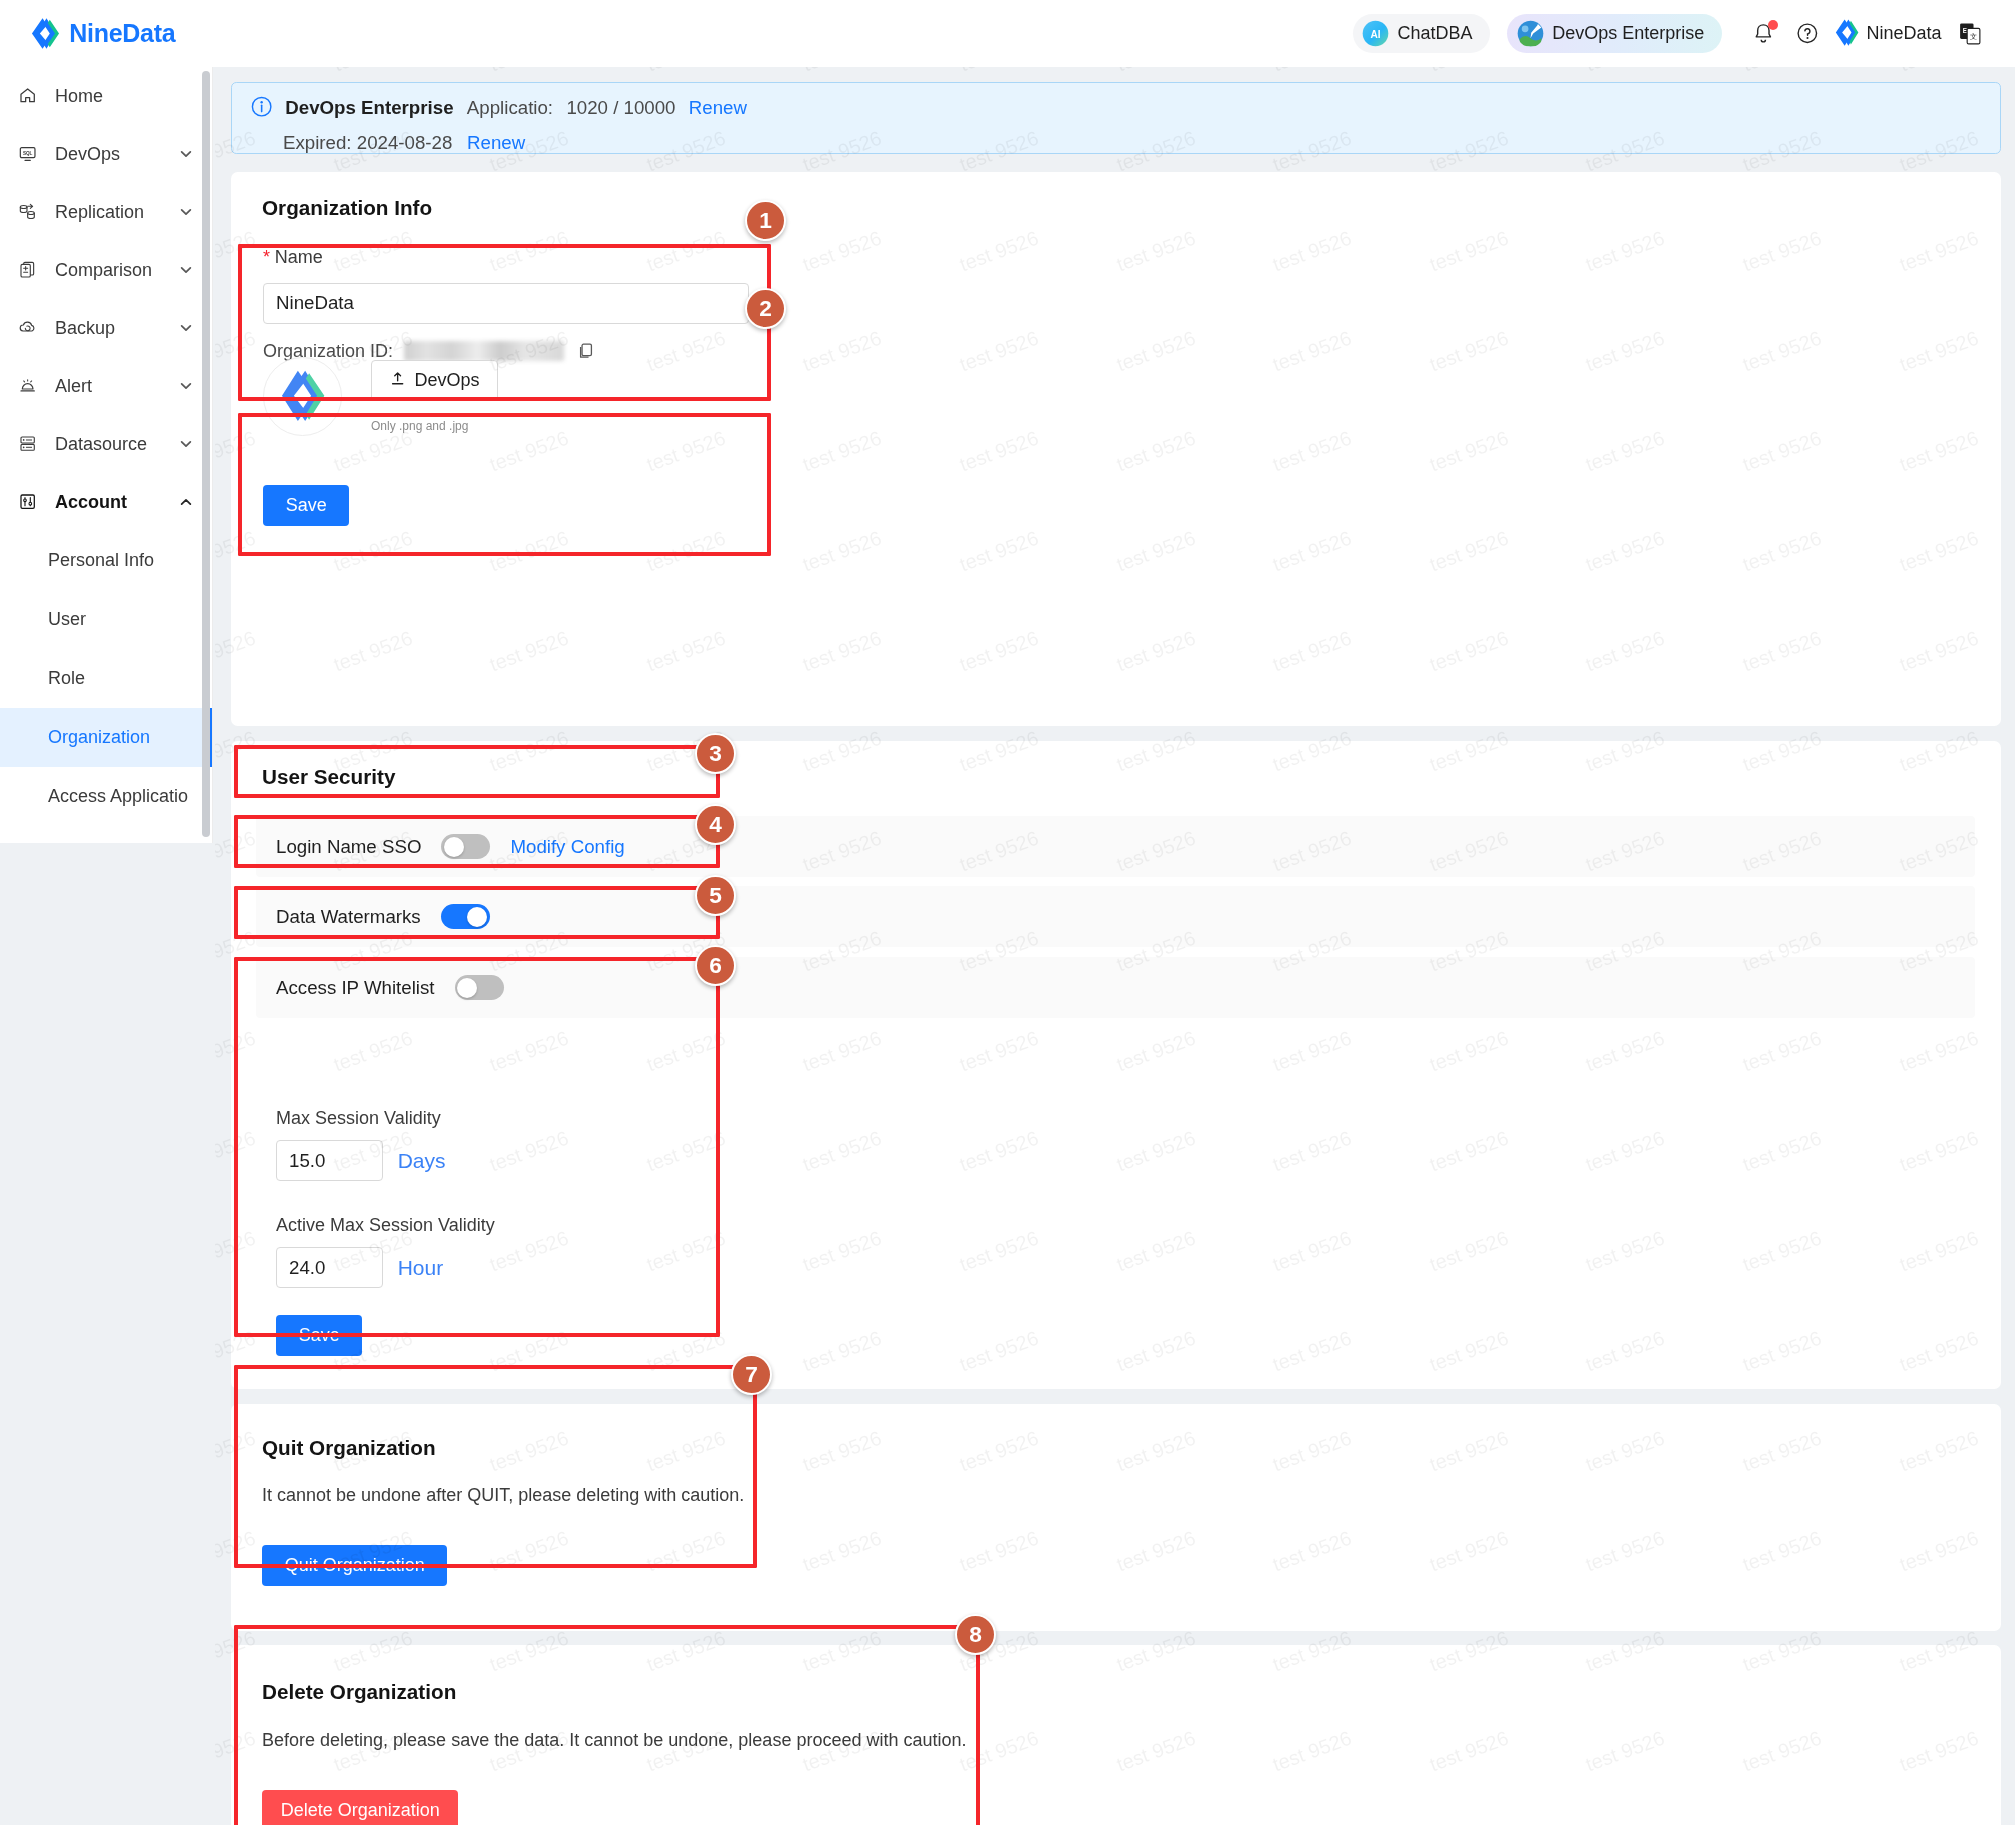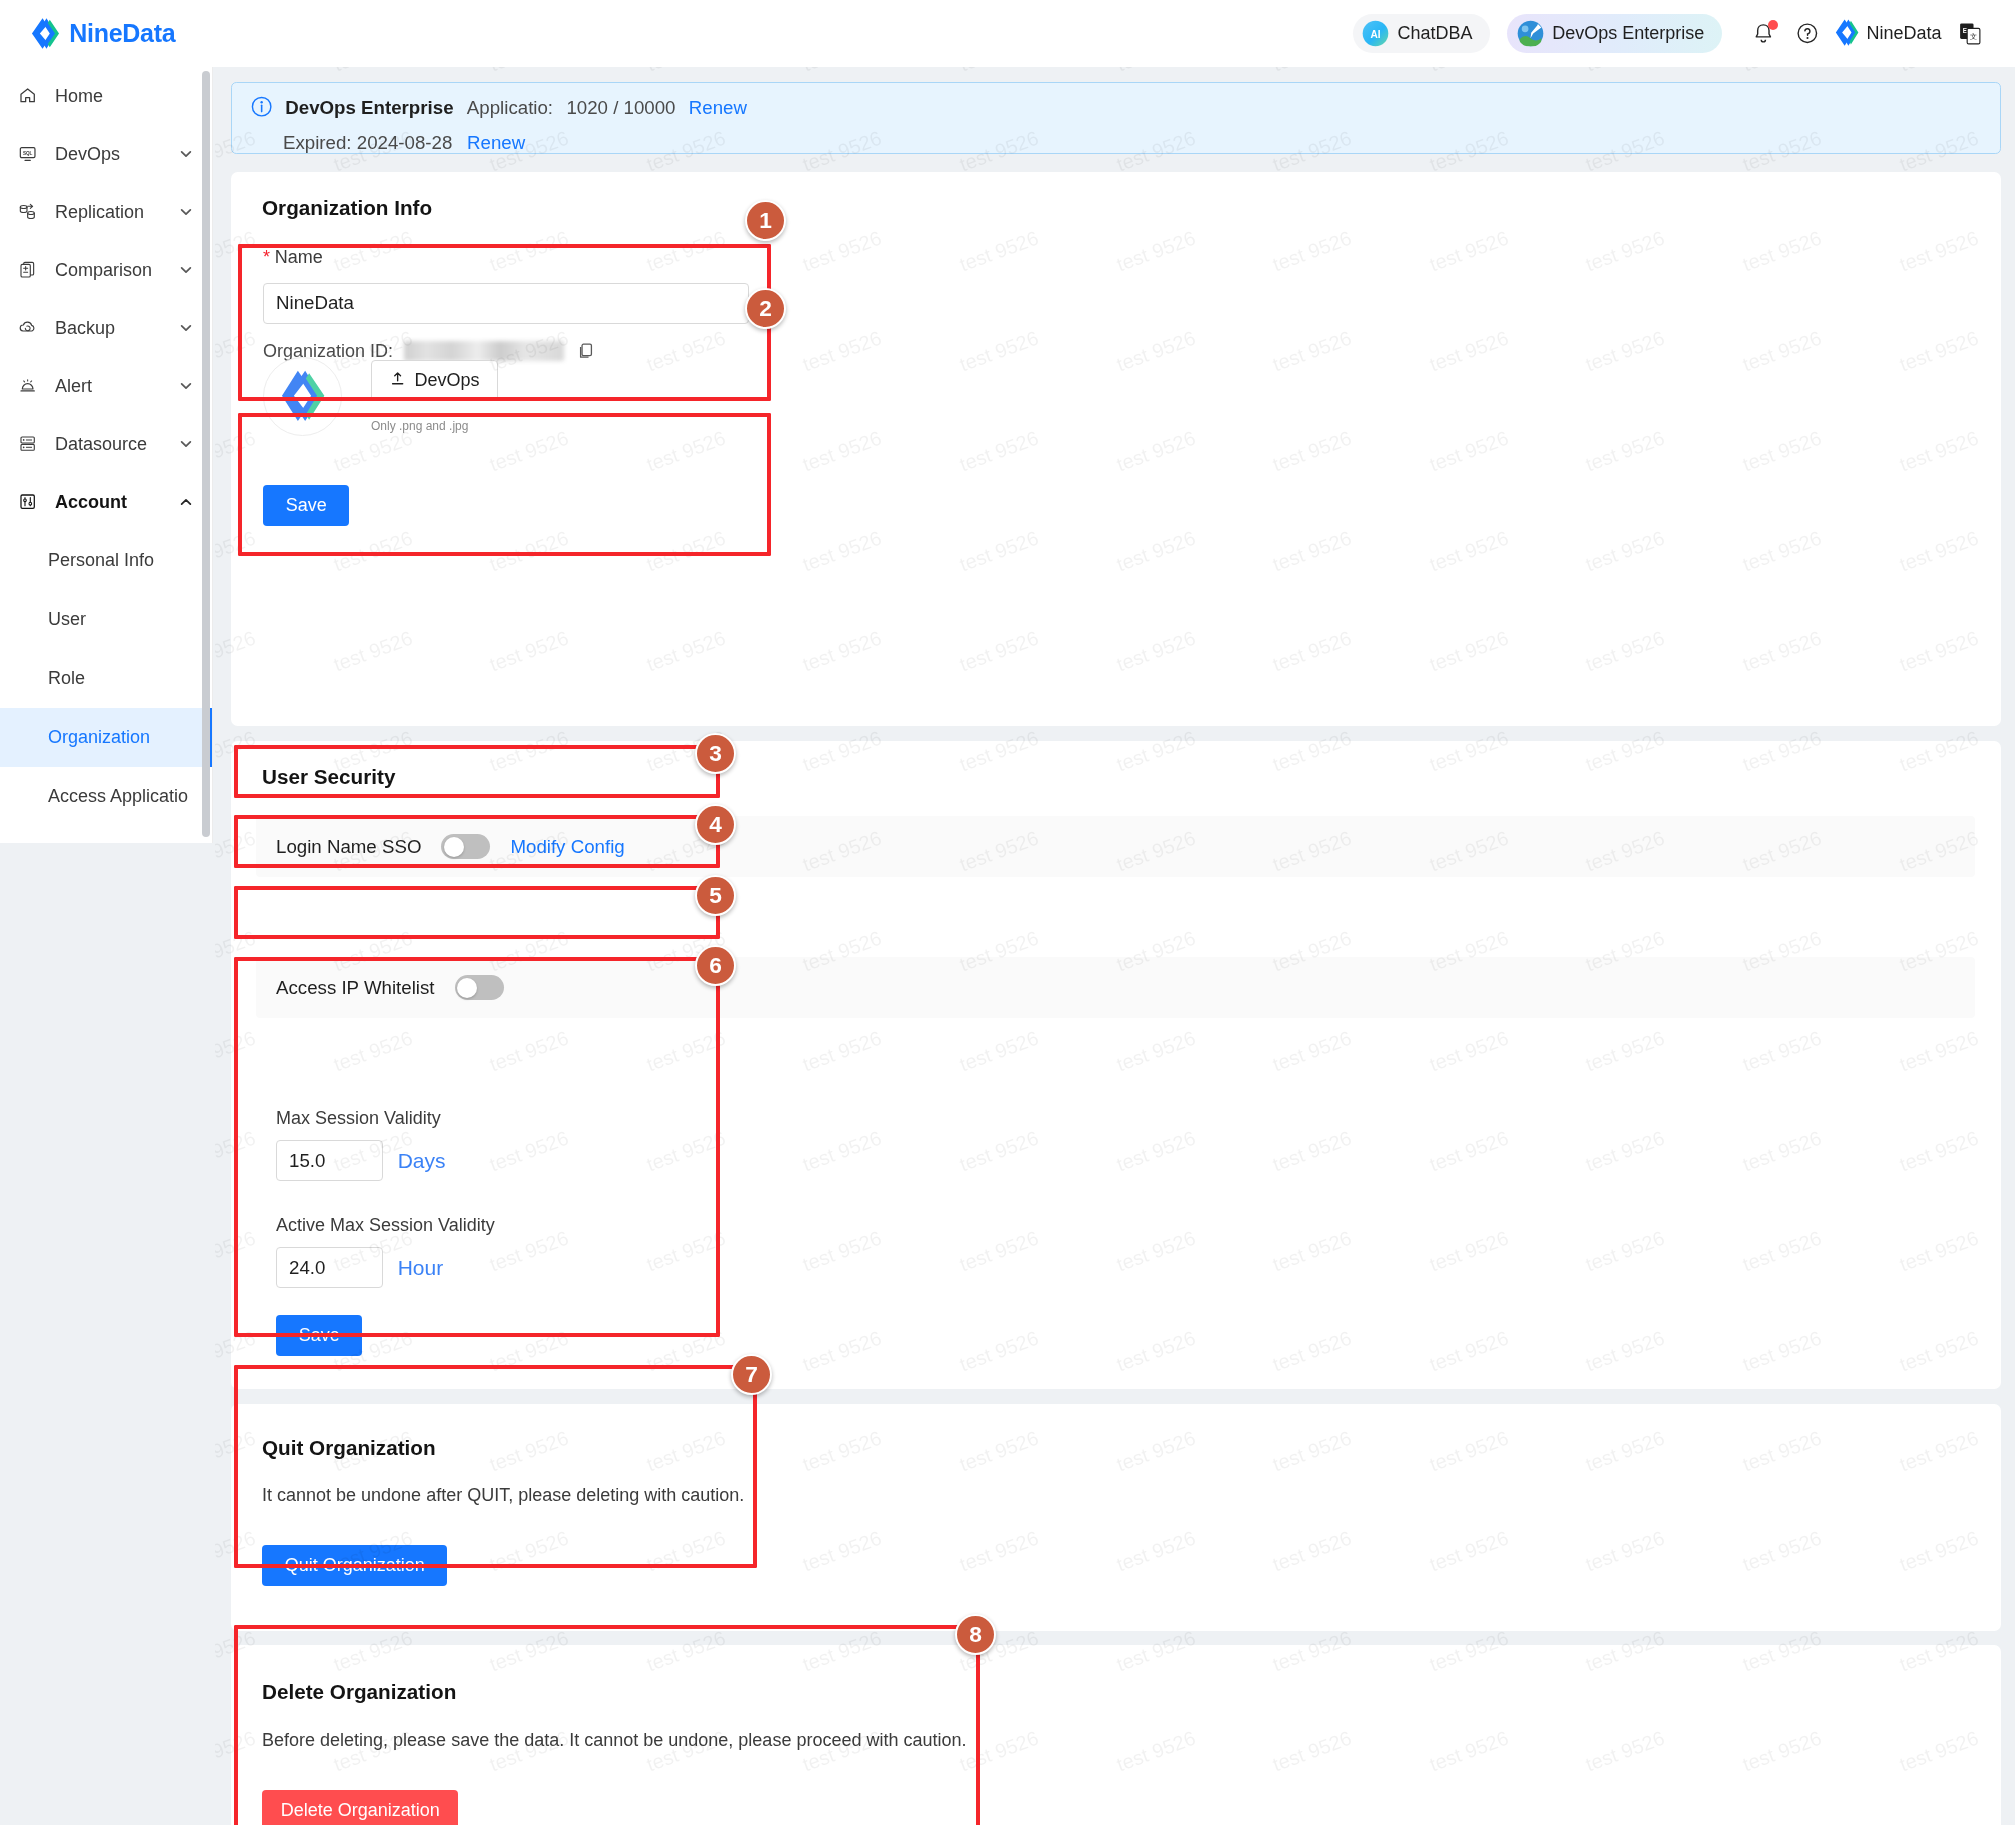--- a/index.html
+++ b/index.html
@@ -728,20 +728,26 @@
     <div class="card-title" style="top:24px;">User Security</div>
 
     <div class="sec-row" style="top:75px;">
       <span class="sec-label">Login Name SSO</span>
       <span class="toggle off">
           <span class="knob"></span>
         </span>
       <span class="sec-link">Modify Config</span>
     </div>
 
+    <div class="sec-row" style="top:145px;">
+      <span class="sec-label">Data Watermarks</span>
+      <span class="toggle on">
+          <span class="knob"></span>
+        </span>
+    </div>
 
     <div class="sec-row" style="top:216px;">
       <span class="sec-label">Access IP Whitelist</span>
       <span class="toggle off">
           <span class="knob"></span>
         </span>
     </div>
 
 
     <div class="sess-body" style="top:335px;height:285px;">

